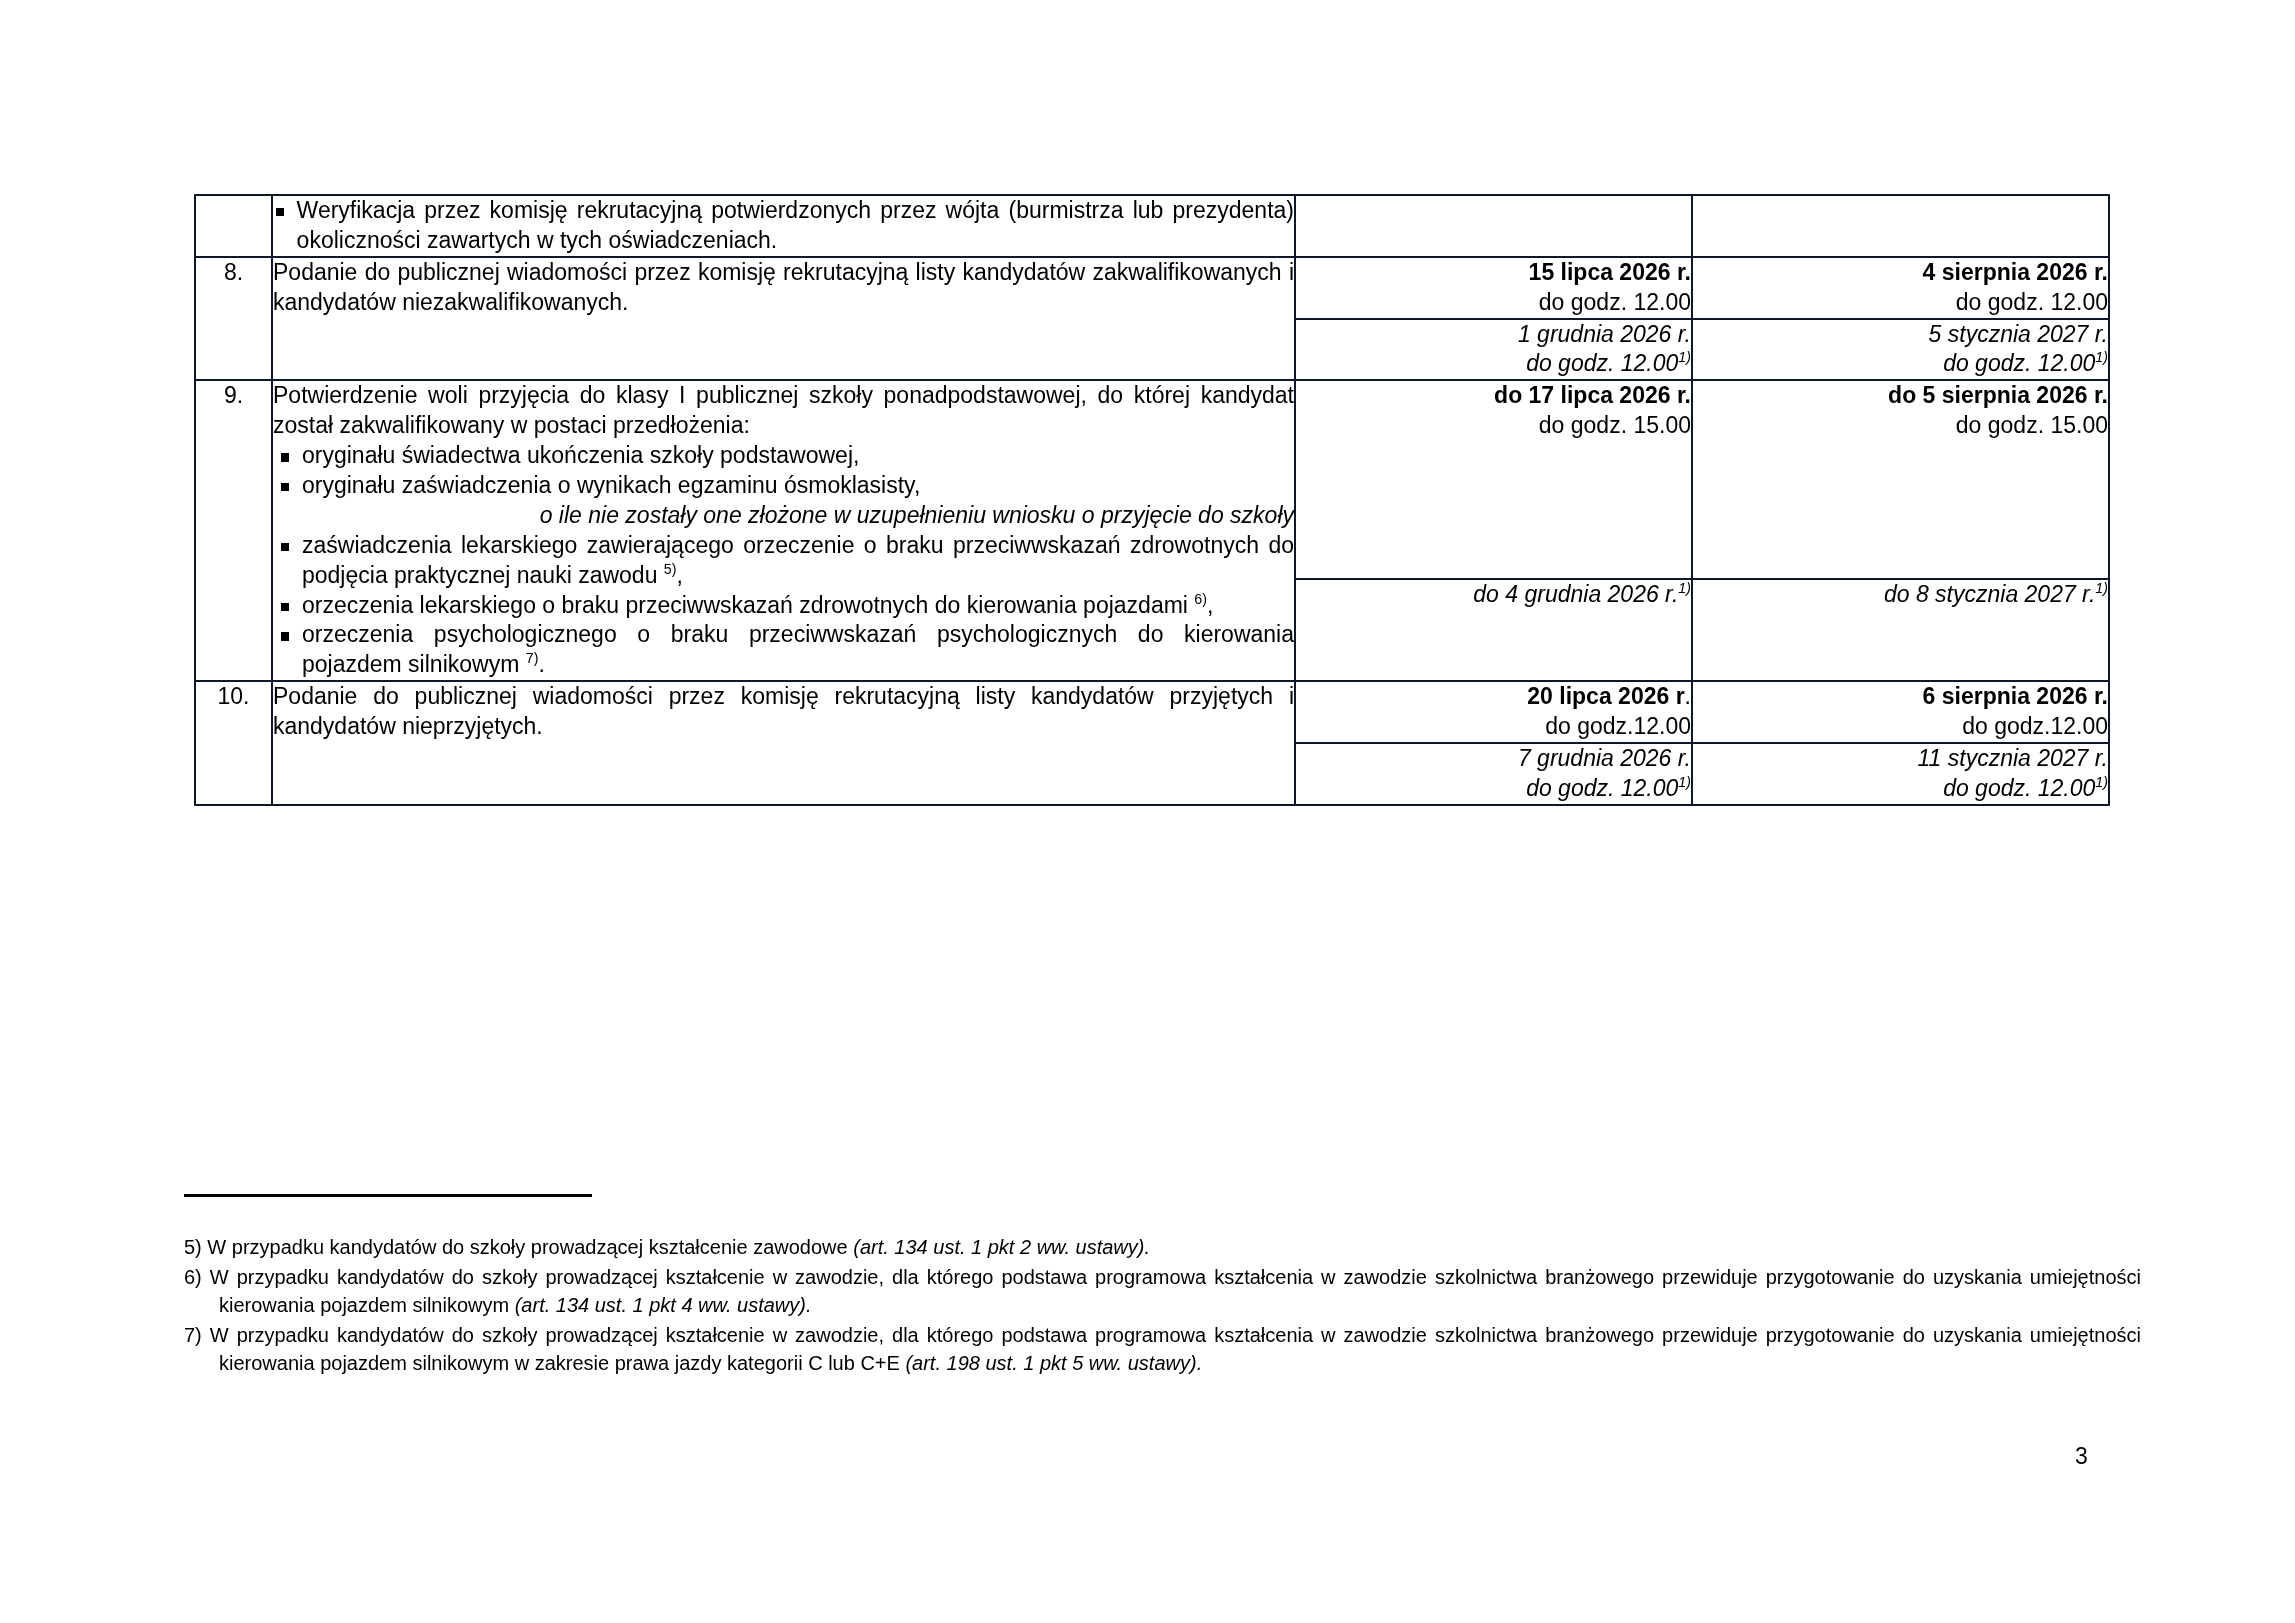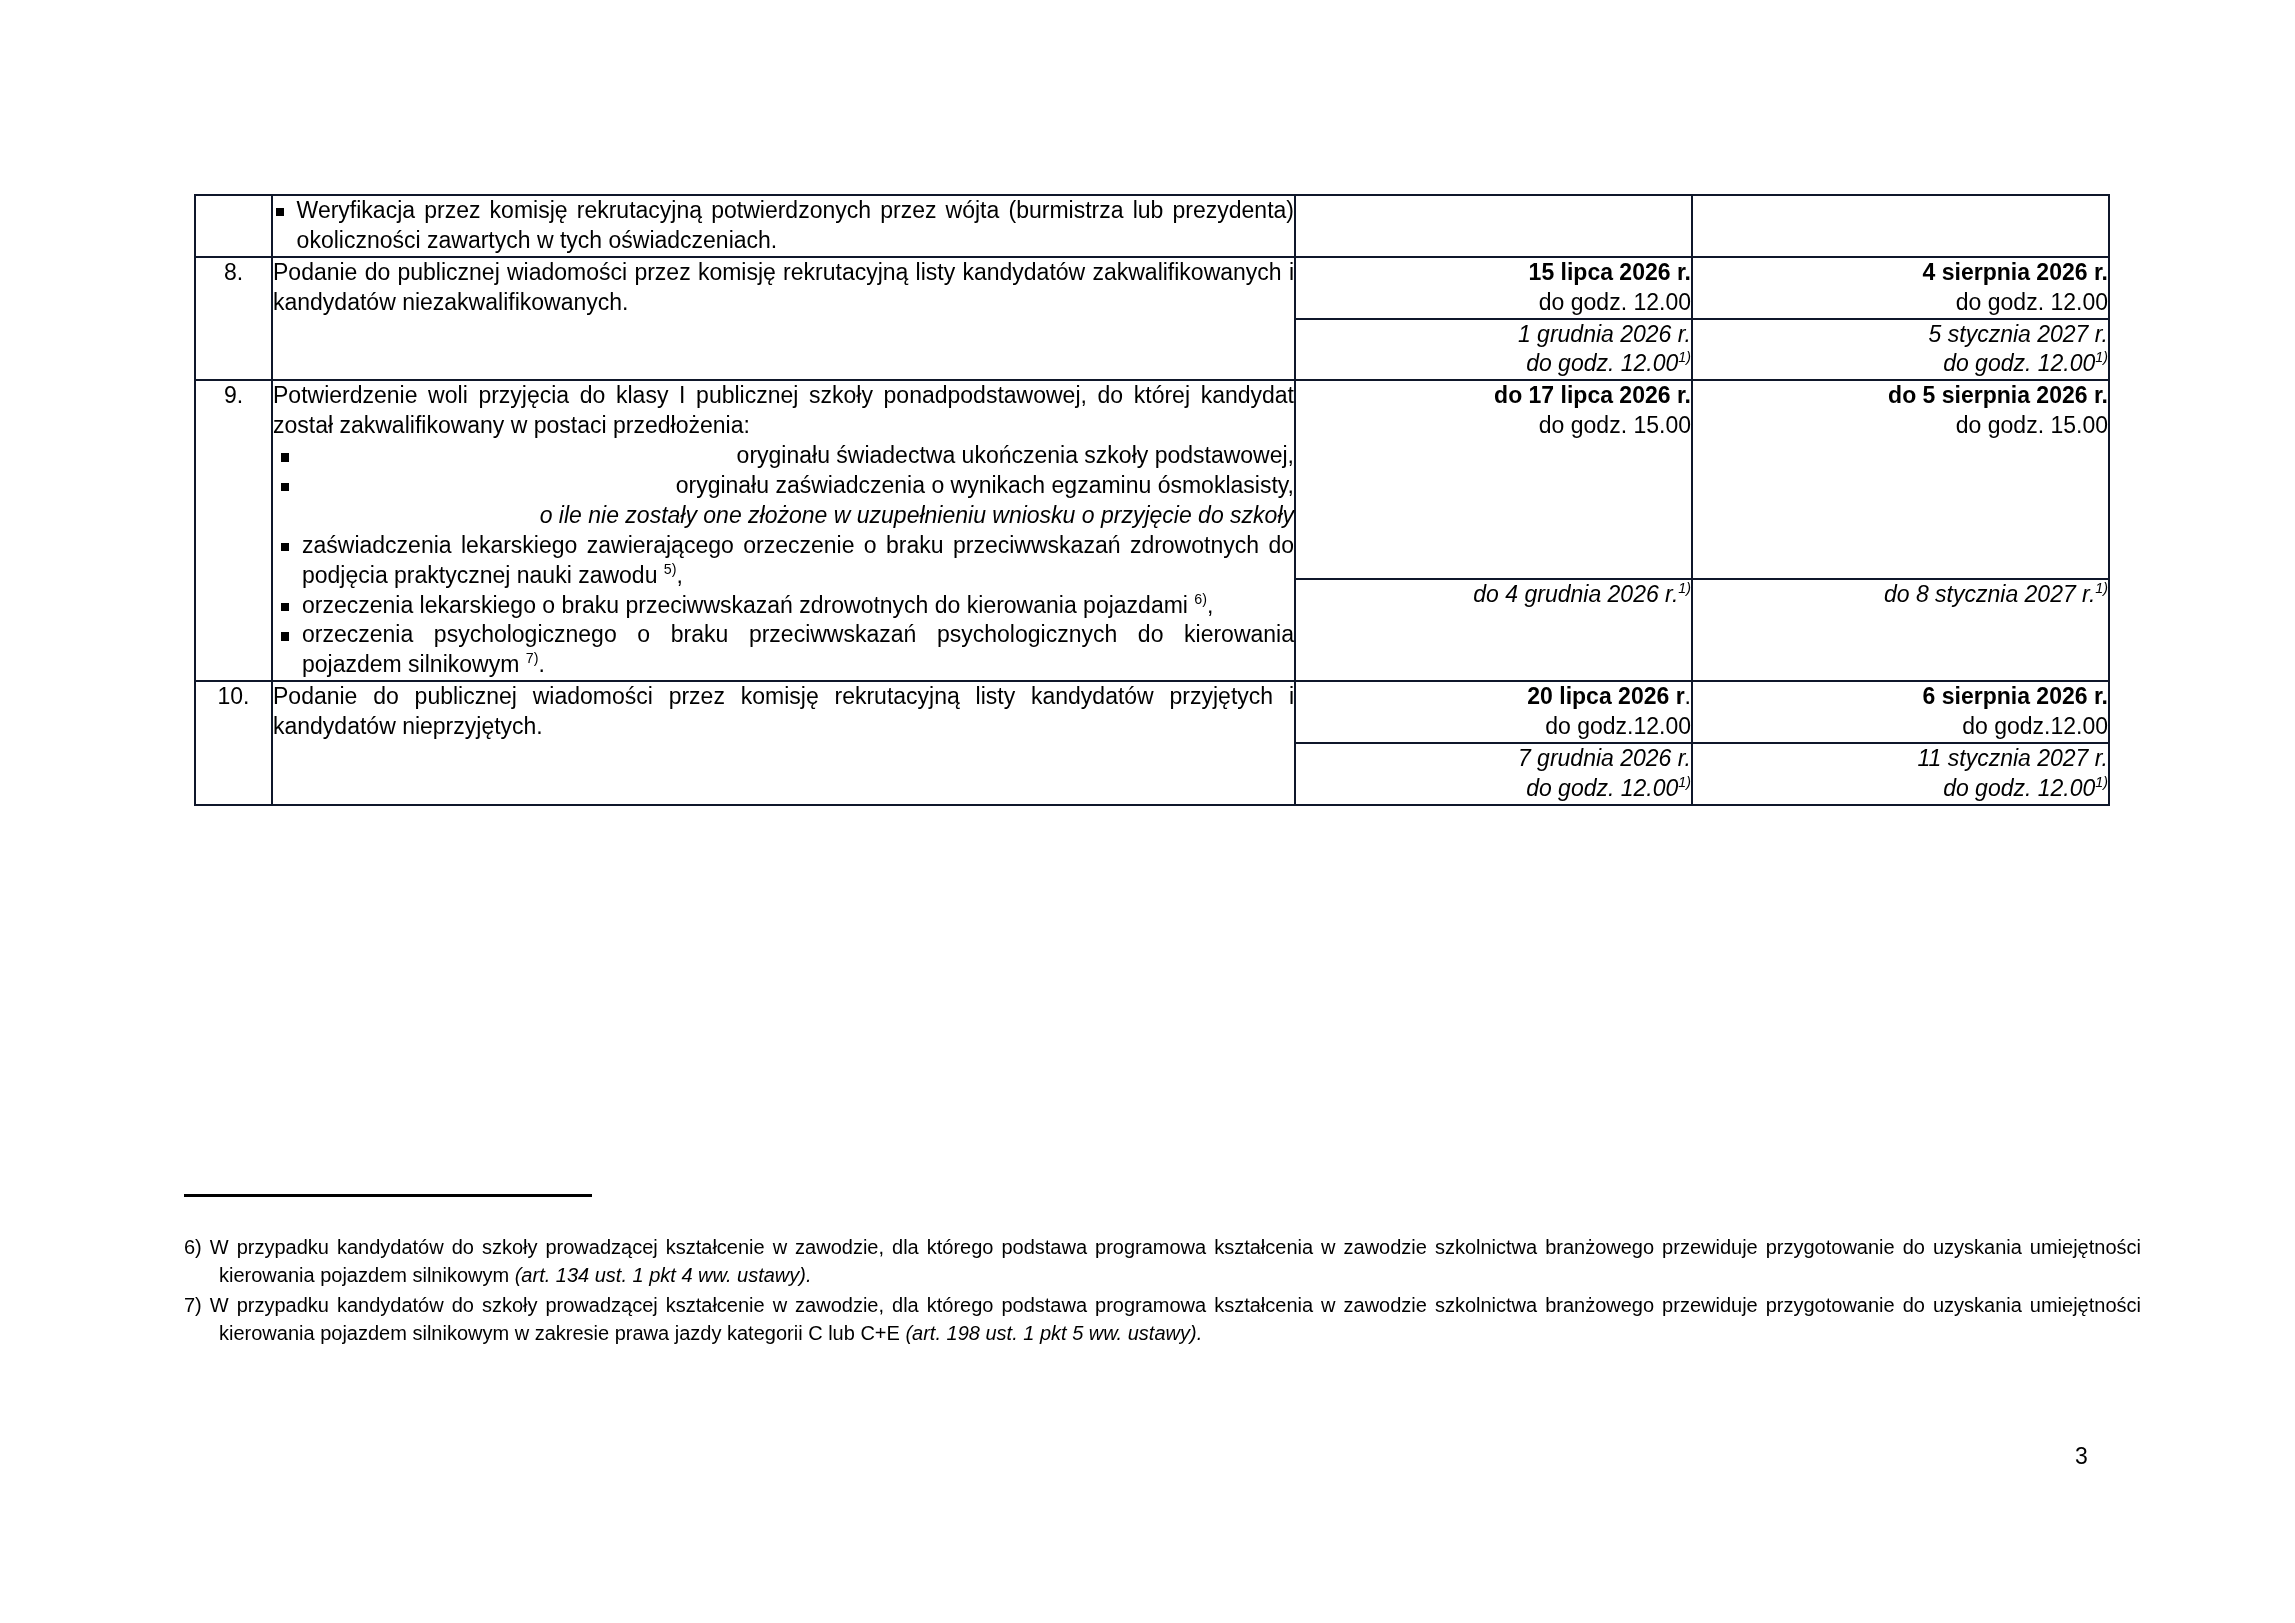--- a/index.html
+++ b/index.html
@@ -87,21 +87,21 @@
   }
   ul.bl > li::before {
     content: "";
     position: absolute;
     left: 7.9px;
     top: 0.52em;
     width: 8.5px;
     height: 8.5px;
     background: #000000;
   }
-  ul.bl > li.no-just { text-align: right; }
+  ul.bl > li.no-just { text-align: left; }
 
   p.plain {
     margin: 0;
     text-align: justify;
   }
   p.ital-note {
     margin: 0;
     font-style: italic;
     text-align: right;
   }
@@ -276,20 +276,21 @@
           <div><span>do godz. 12.00</span><sup>1)</sup></div>
         </td>
       </tr>
 
     </tbody>
   </table>
 
   <div class="fn-rule"></div>
 
   <div class="footnotes">
+    <p class="fn noj"><span>5)</span><span> W przypadku kandydatów do szkoły prowadzącej kształcenie zawodowe </span><i>(art. 134 ust. 1 pkt 2 ww. ustawy).</i></p>
     <p class="fn"><span>6)</span><span> W przypadku kandydatów do szkoły prowadzącej kształcenie w zawodzie, dla którego podstawa programowa kształcenia w zawodzie szkolnictwa branżowego przewiduje przygotowanie do uzyskania umiejętności kierowania pojazdem silnikowym </span><i>(art. 134 ust. 1 pkt 4 ww. ustawy).</i></p>
     <p class="fn"><span>7)</span><span> W przypadku kandydatów do szkoły prowadzącej kształcenie w zawodzie, dla którego podstawa programowa kształcenia w zawodzie szkolnictwa branżowego przewiduje przygotowanie do uzyskania umiejętności kierowania pojazdem silnikowym w zakresie prawa jazdy kategorii C lub C+E </span><i>(art. 198 ust. 1 pkt 5 ww. ustawy).</i></p>
   </div>
 
   <div class="page-num">3</div>
 
 </div>
 
 
 </body></html>

